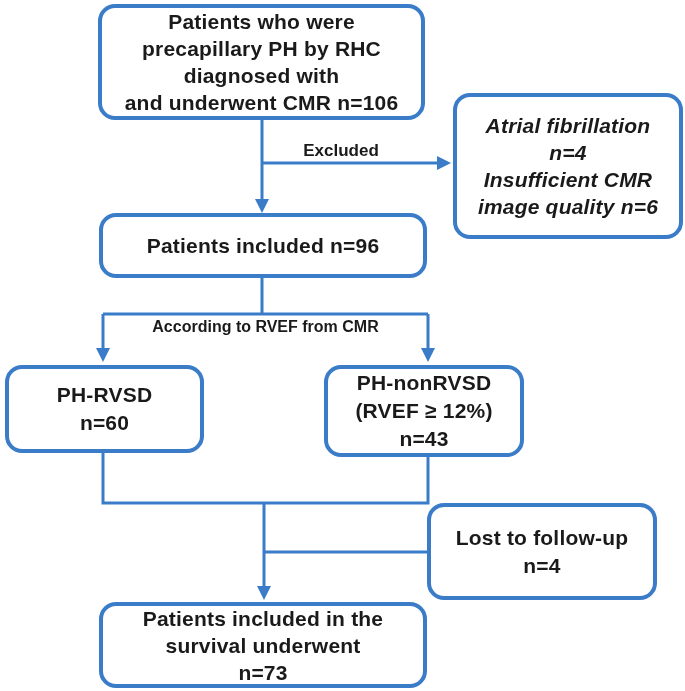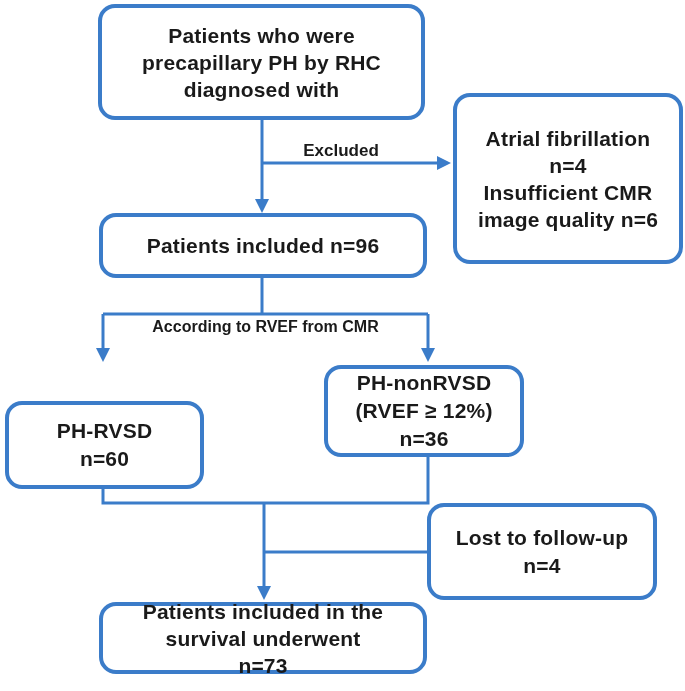--- a/index.html
+++ b/index.html
@@ -53,26 +53,26 @@
   }
   .label-excluded {
     left: 262px; top: 141px; width: 158px;
     font-size: 17px;
   }
   .label-split {
     left: 103px; top: 318px; width: 325px;
     font-size: 16px;
   }
   .box-diagnosed { left: 98px;  top: 4px;   width: 327px; height: 116px; }
-  .box-excluded  { left: 453px; top: 93px;  width: 230px; height: 171px; }
+  .box-excluded  { left: 453px; top: 93px;  width: 230px; height: 146px; font-style: italic; }
   .box-included  { left: 99px;  top: 213px; width: 328px; height: 65px;  }
-  .box-rvsd      { left: 5px;   top: 365px; width: 199px; height: 88px; line-height: 28px; margin-top: 36px; }
+  .box-rvsd      { left: 5px;   top: 365px; width: 199px; height: 88px; line-height: 28px; }
   .box-nonrvsd   { left: 324px; top: 365px; width: 200px; height: 92px; line-height: 28px; }
   .box-lost      { left: 427px; top: 503px; width: 230px; height: 97px; line-height: 28px; }
-  .box-survival  { left: 99px;  top: 602px; width: 328px; height: 72px;  }
+  .box-survival  { left: 99px;  top: 602px; width: 328px; height: 86px;  }
 </style>
 </head>
 <body>
 
 <div class="figure">
 
   <svg class="connectors" viewBox="0 0 685 691" xmlns="http://www.w3.org/2000/svg">
 
     <path class="line" d="M262 120 V 200"></path>
     <polygon class="arrowhead" points="255,199 269,199 262,213"></polygon>
@@ -92,20 +92,21 @@
     <polygon class="arrowhead" points="257,586 271,586 264,600"></polygon>
 
     <path class="line" d="M264 552 H 438"></path>
     <polygon class="arrowhead" points="437,545 437,559 451,552"></polygon>
   </svg>
 
   <div class="box box-diagnosed">
     <div>Patients who were</div>
     <div>precapillary PH by RHC</div>
     <div>diagnosed with</div>
+    <div>and underwent CMR n=106</div>
   </div>
 
   <div class="flow-label label-excluded">Excluded</div>
 
   <div class="box box-excluded">
     <div>Atrial fibrillation</div>
     <div>n=4</div>
     <div>Insufficient CMR</div>
     <div>image quality n=6</div>
   </div>
@@ -117,21 +118,21 @@
   <div class="flow-label label-split">According to RVEF from CMR</div>
 
   <div class="box box-rvsd">
     <div>PH-RVSD</div>
     <div>n=60</div>
   </div>
 
   <div class="box box-nonrvsd">
     <div>PH-nonRVSD</div>
     <div>(RVEF ≥ 12%)</div>
-    <div>n=36</div>
+    <div>n=43</div>
   </div>
 
   <div class="box box-lost">
     <div>Lost to follow-up</div>
     <div>n=4</div>
   </div>
 
   <div class="box box-survival">
     <div>Patients included in the</div>
     <div>survival underwent</div>

